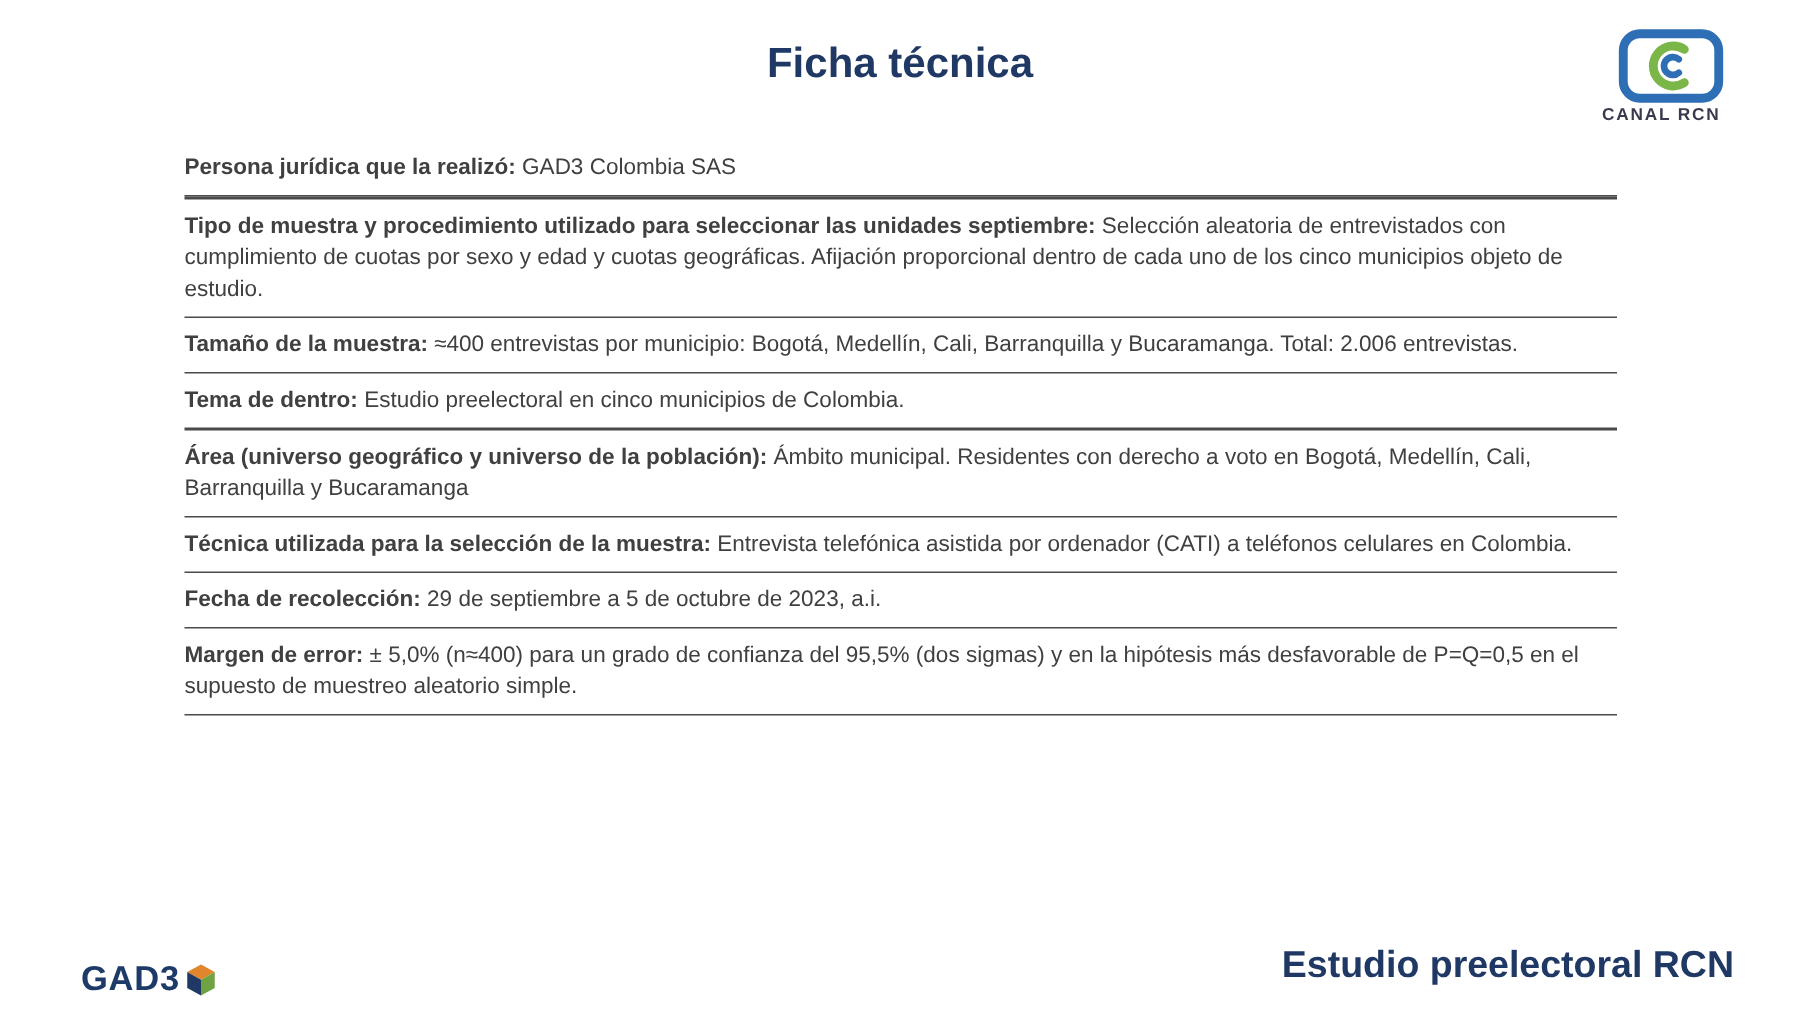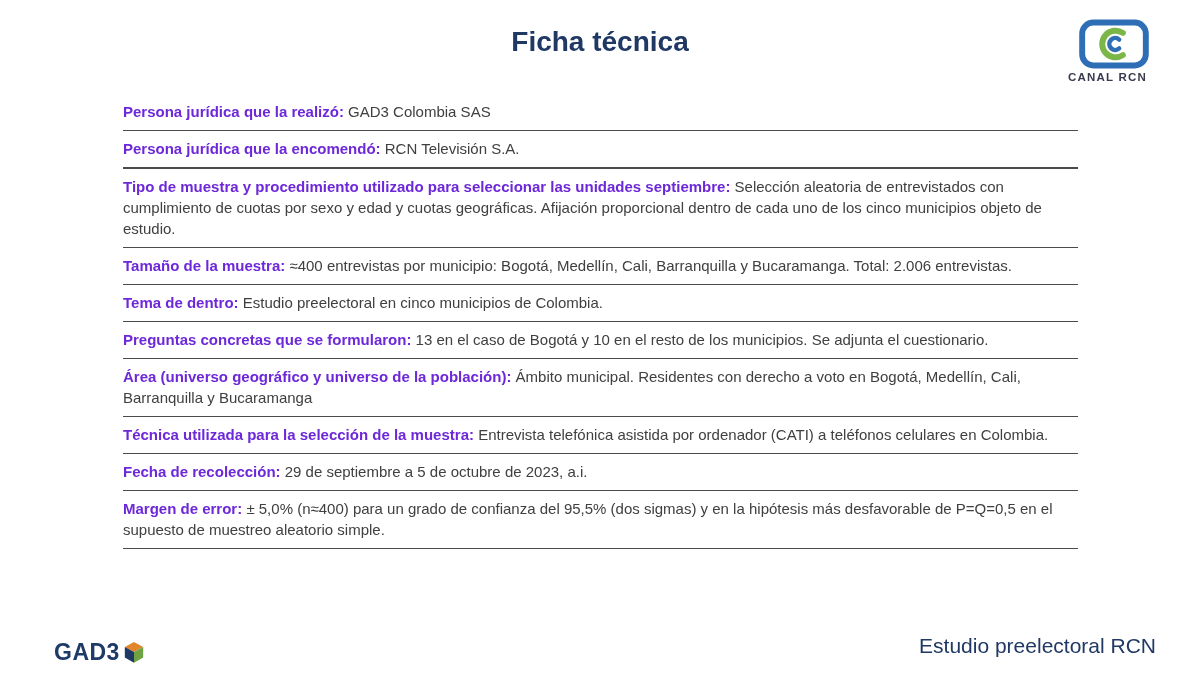--- a/index.html
+++ b/index.html
@@ -14,28 +14,28 @@
   }
   
   .rcn-logo{position:absolute;top:18px;right:40px;width:92px;}
   .rcn-logo .mark{display:block;margin:0 auto;}
   .rcn-logo .canal-label{
     font-size:11.5px;font-weight:bold;color:#3A3A4E;letter-spacing:1.2px;margin-top:1px;
   }
   
   .rows{position:absolute;left:123px;top:94px;width:955px;}
   .row{padding:7px 0 8px 0;font-size:15px;line-height:1.4;color:#404040;margin:0;}
-  .row .lbl{color:#6d28d9;font-weight:bold;text-align:center;}
+  .row .lbl{color:#404040;font-weight:bold;text-align:center;}
   .row .val{color:#404040;text-align:right;}
   .rule{border:none;border-top:1px solid #4a4a4a;margin:0;height:0;}
   
-  .gad3{position:absolute;left:54px;bottom:12px;display:flex;align-items:center;gap:3px;}
+  .gad3{position:absolute;left:54px;bottom:12px;display:flex;align-items:flex-end;gap:3px;}
   .gad3-text{font-size:23px;font-weight:bold;color:#1E3A68;letter-spacing:0.5px;}
   .study-label{
-    position:absolute;right:44px;bottom:20px;font-size:21px;font-weight:normal;color:#1F3864;
+    position:absolute;right:44px;bottom:20px;font-size:25px;font-weight:bold;color:#1F3864;
   }
 </style>
 </head>
 <body>
 
 <div class="page">
 
   <h1 class="title">Ficha técnica</h1>
 
   <div class="rcn-logo">
@@ -48,24 +48,20 @@
   </div>
 
   <div class="rows">
 
     <p class="row">
       <span class="lbl">Persona jurídica que la realizó:</span>
       <span class="val">GAD3 Colombia SAS</span>
     </p>
     <hr class="rule">
 
-    <p class="row">
-      <span class="lbl">Persona jurídica que la encomendó:</span>
-      <span class="val">RCN Televisión S.A.</span>
-    </p>
     <hr class="rule">
 
     <hr class="rule">
 
     <p class="row">
       <span class="lbl">Tipo de muestra y procedimiento utilizado para seleccionar las unidades septiembre:</span>
       <span class="val">Selección aleatoria de entrevistados con cumplimiento de cuotas por sexo y edad y cuotas geográficas. Afijación proporcional dentro de cada uno de los cinco municipios objeto de estudio.</span>
     </p>
     <hr class="rule">
 
@@ -74,24 +70,20 @@
       <span class="val">≈400 entrevistas por municipio: Bogotá, Medellín, Cali, Barranquilla y Bucaramanga. Total: 2.006 entrevistas.</span>
     </p>
     <hr class="rule">
 
     <p class="row">
       <span class="lbl">Tema de dentro:</span>
       <span class="val">Estudio preelectoral en cinco municipios de Colombia.</span>
     </p>
     <hr class="rule">
 
-    <p class="row">
-      <span class="lbl">Preguntas concretas que se formularon:</span>
-      <span class="val">13 en el caso de Bogotá y 10 en el resto de los municipios. Se adjunta el cuestionario.</span>
-    </p>
     <hr class="rule">
 
     <p class="row">
       <span class="lbl">Área (universo geográfico y universo de la población):</span>
       <span class="val">Ámbito municipal. Residentes con derecho a voto en Bogotá, Medellín, Cali, Barranquilla y Bucaramanga</span>
     </p>
     <hr class="rule">
 
     <p class="row">
       <span class="lbl">Técnica utilizada para la selección de la muestra:</span>

